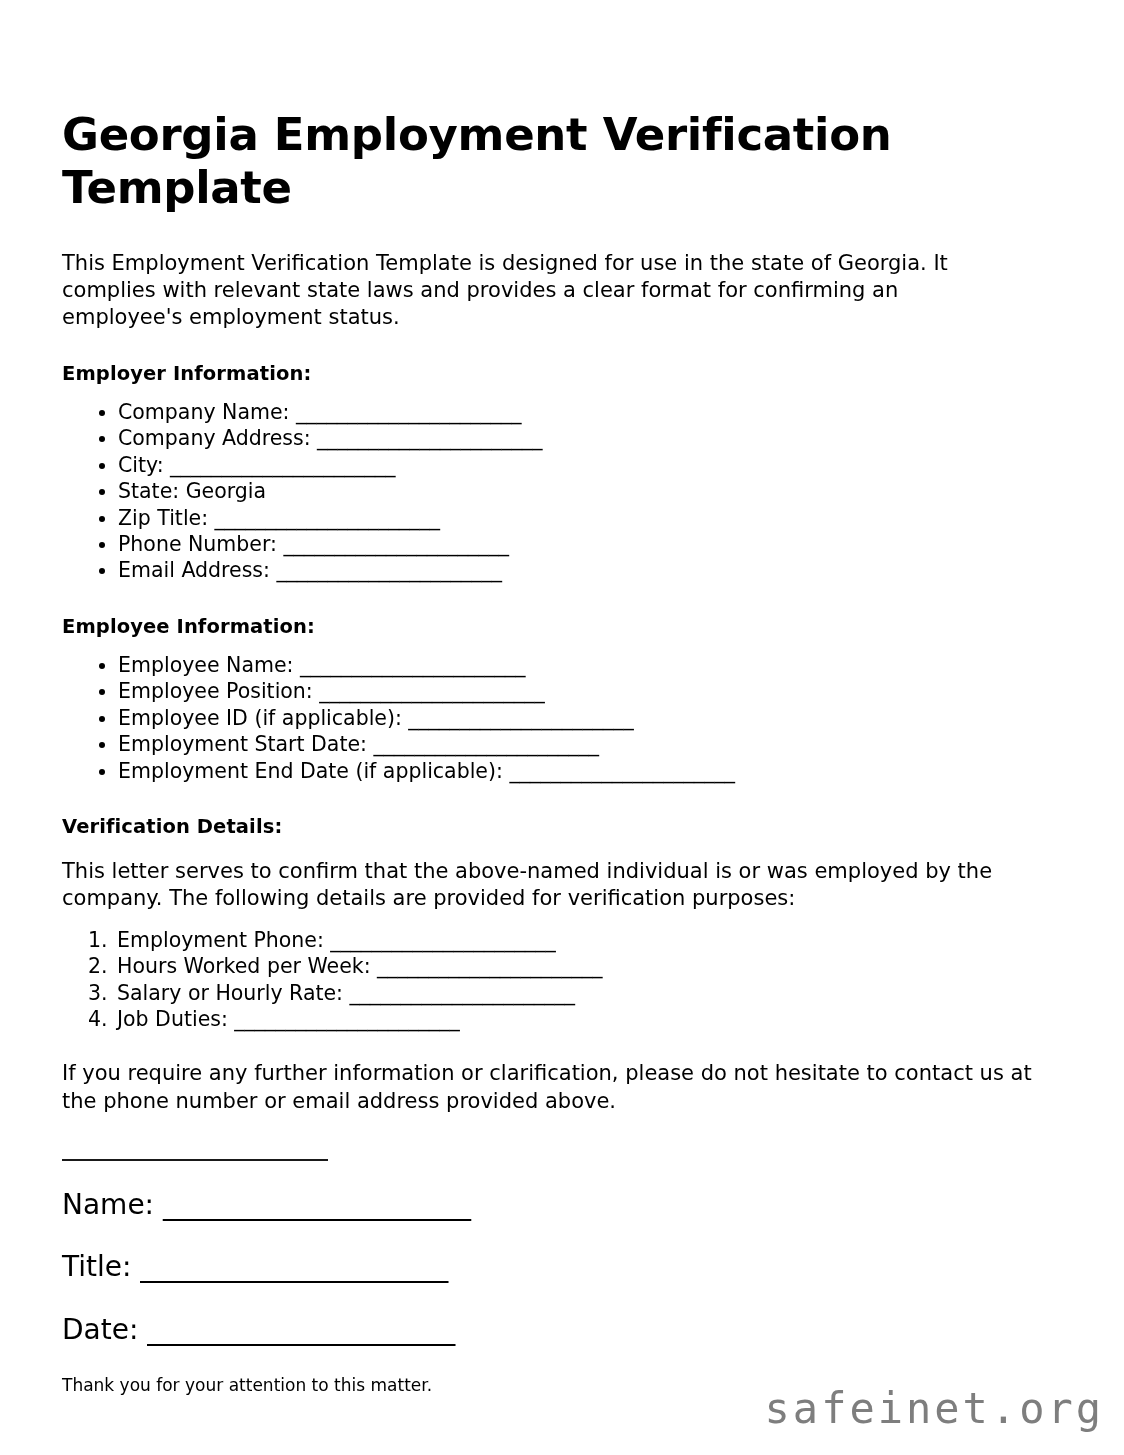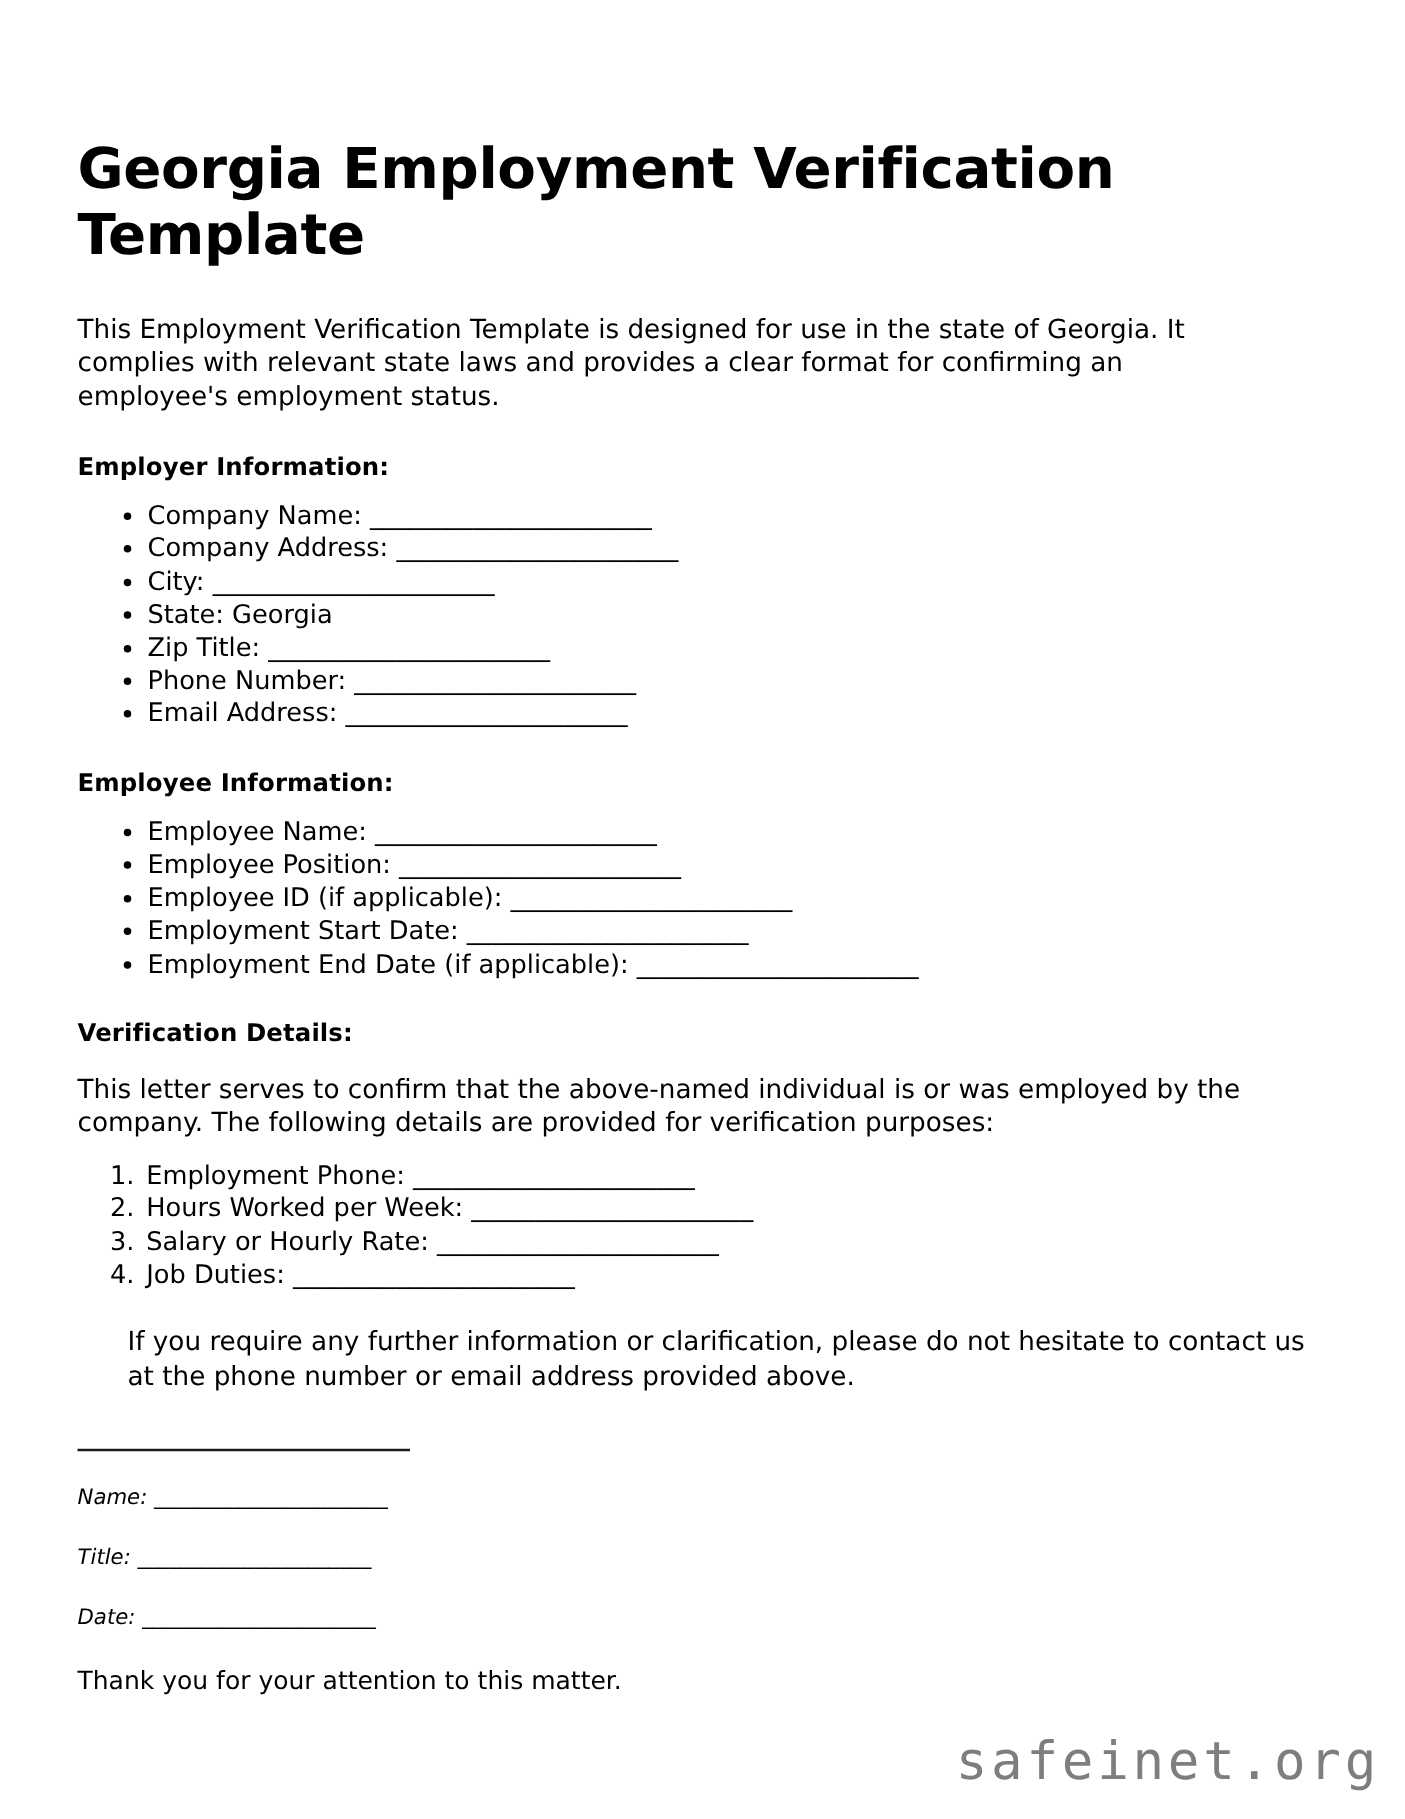--- a/index.html
+++ b/index.html
@@ -59,35 +59,34 @@
     margin: 0;
     padding: 0;
   }
   ol.field-list li { padding-left: 3px; }
   .body-para {
     font-size: 21px;
     line-height: 1.3;
     margin: 20px 0 0 0;
     max-width: 995px;
   }
-  .para-gap-lg { margin-top: 28px; margin-left: 40px; }
+  .para-gap-lg { margin-top: 28px; }
   .sig-line {
     margin: 44px 0 0 0;
     width: 266px;
     height: 0;
     border-bottom: 2px solid #1a1a1a;
   }
   .sig-field {
-    font-size: 17px;
+    font-size: 28px;
     line-height: 1.3;
     margin: 26px 0 0 0;
-    font-style: italic;
   }
   .closing-para {
-    font-size: 20px;
+    font-size: 17px;
     line-height: 1.3;
     margin: 26px 0 0 0;
   }
   .watermark {
     position: absolute;
     right: 20px;
     bottom: 22px;
     font-family: "DejaVu Sans Mono", monospace;
     font-size: 42px;
     color: #7e7e7e;

